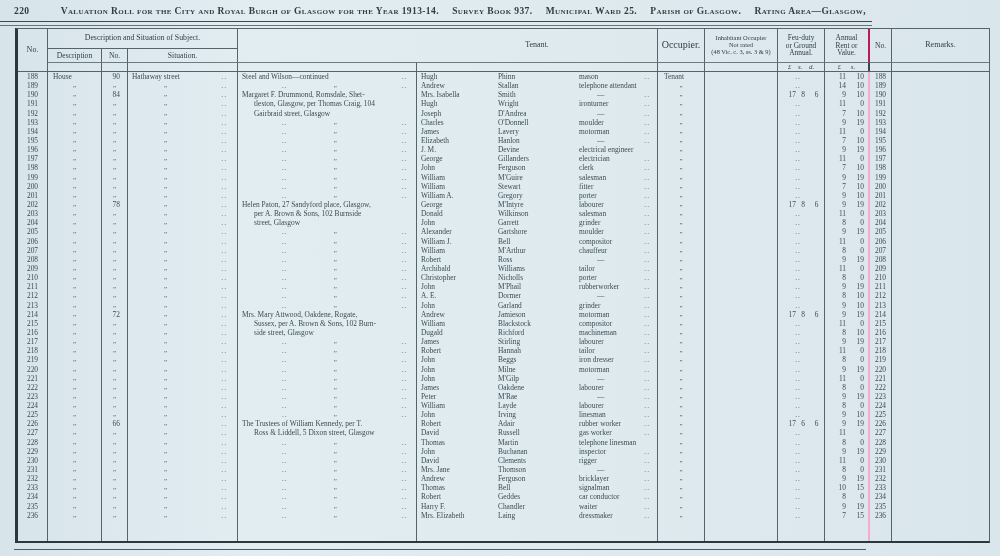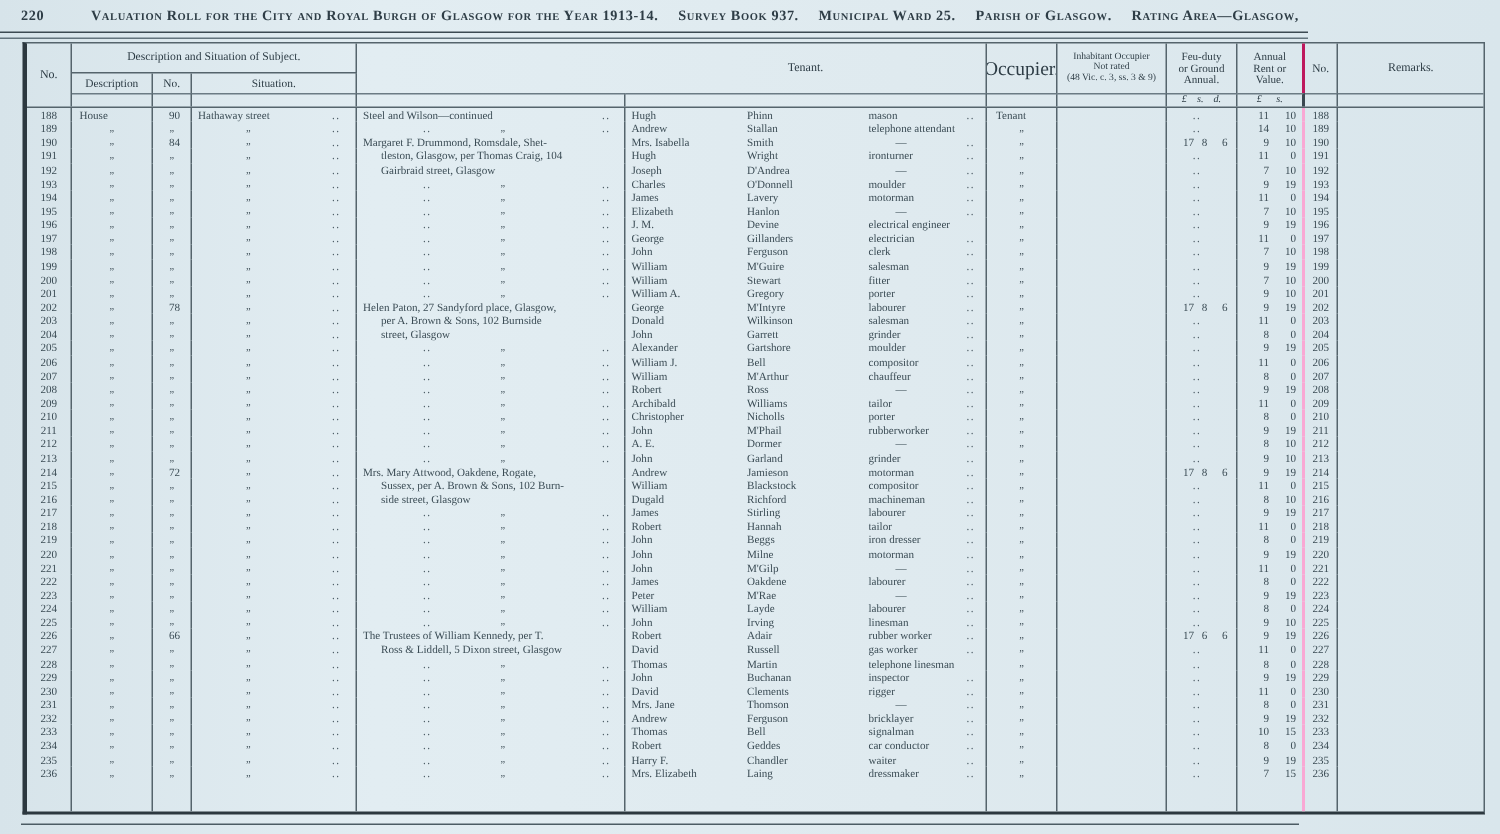--- a/index.html
+++ b/index.html
@@ -61,21 +61,21 @@
   .h-no{grid-column:1;grid-row:1/4;}
   .h-group{grid-column:2/5;grid-row:1;border-bottom:1px solid var(--line);font-size:7.8px;}
   .h-desc{grid-column:2;grid-row:2;font-size:7.6px;}
   .h-hno{grid-column:3;grid-row:2;font-size:7.6px;}
   .h-sit{grid-column:4;grid-row:2;font-size:7.6px;}
   .h-strip{border-top:1px solid #6b7b84;grid-row:3;}
   .s2{grid-column:2}.s3{grid-column:3}.s4{grid-column:4}.s5{grid-column:5}
   .s6{grid-column:6}.s7{grid-column:7}.s8{grid-column:8}.s11{grid-column:11}.s12{grid-column:12}
   .h-prop{grid-column:5;grid-row:1/3;}
   .h-ten{grid-column:6;grid-row:1/3;}
-  .h-occ{grid-column:7;grid-row:1/3;font-size:13px;}
+  .h-occ{grid-column:7;grid-row:1/3;font-size:10px;}
   .h-inh{grid-column:8;grid-row:1/3;font-size:6.4px;}
   .h-feu{grid-column:9;grid-row:1/3;font-size:7.4px;}
   .h-rent{grid-column:10;grid-row:1/3;font-size:7.4px;border-right:2px solid #be185d;text-align:center;}
   .h-no2{grid-column:11;grid-row:1/3;font-size:7.6px;}
   .h-rem{grid-column:12;grid-row:1/3;border-right:none;}
   .u-feu{grid-column:9;grid-row:3;border-top:1px solid #6b7b84;font-size:6.8px;word-spacing:5px;font-style:italic;}
   .u-rent{grid-column:10;grid-row:3;border-top:1px solid #6b7b84;font-size:6.8px;word-spacing:8px;font-style:italic;border-right:2px solid #3a4750;}
   .s12{border-right:none;}
 
   

